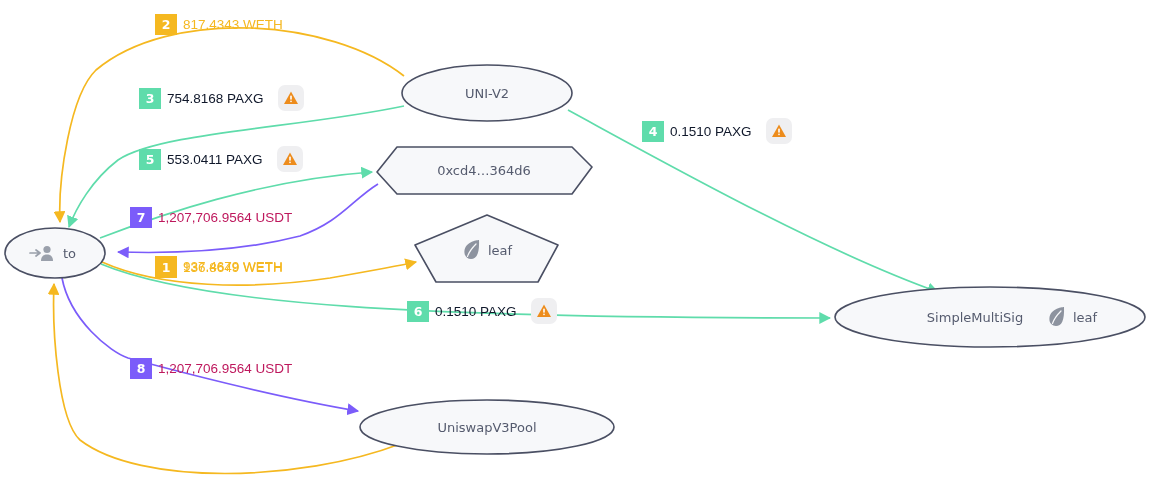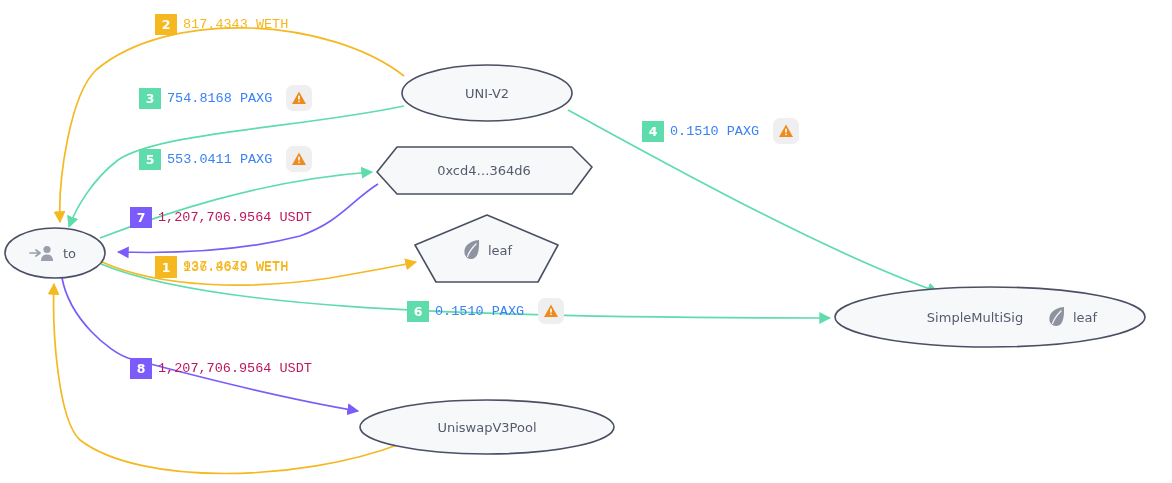--- a/index.html
+++ b/index.html
@@ -7,26 +7,26 @@
   #stage{position:relative;width:1172px;height:483px;background:#fff;}
   svg#graph{position:absolute;left:0;top:0;width:1172px;height:483px;}
 
   .node-text{font-size:13px;fill:#555b6e;font-family:"DejaVu Sans","Liberation Sans",sans-serif;}
 
   
   .edge-label{position:absolute;display:flex;align-items:center;gap:0;white-space:nowrap;}
   .badge{display:inline-flex;align-items:center;justify-content:center;
          width:22px;height:21px;color:#fff;font-size:12.5px;font-weight:600;
          font-family:"DejaVu Sans","Liberation Sans",sans-serif;}
-  .lbl-text{font-size:13.5px;margin-left:6px;font-family:Liberation Mono, monospace;}
+  .lbl-text{font-size:13.5px;margin-left:6px;font-family:Liberation Sans, sans-serif;}
   .badge.amber{background:#F5B820;}
   .badge.green{background:#5FDCAB;}
   .badge.purple{background:#7B5CFA;}
   .txt.amber{color:#F5B820;}
-  .txt.green{color:#3b82f6;}
+  .txt.green{color:#0f172a;}
   .txt.purple{color:#be185d;}
 
   .warn{width:26px;height:26px;border-radius:7px;background:#EFEFF1;
         display:inline-flex;align-items:center;justify-content:center;margin-left:14px;}
   .warn svg{display:block;}
 </style>
 </head>
 <body>
 
 <div id="stage">

